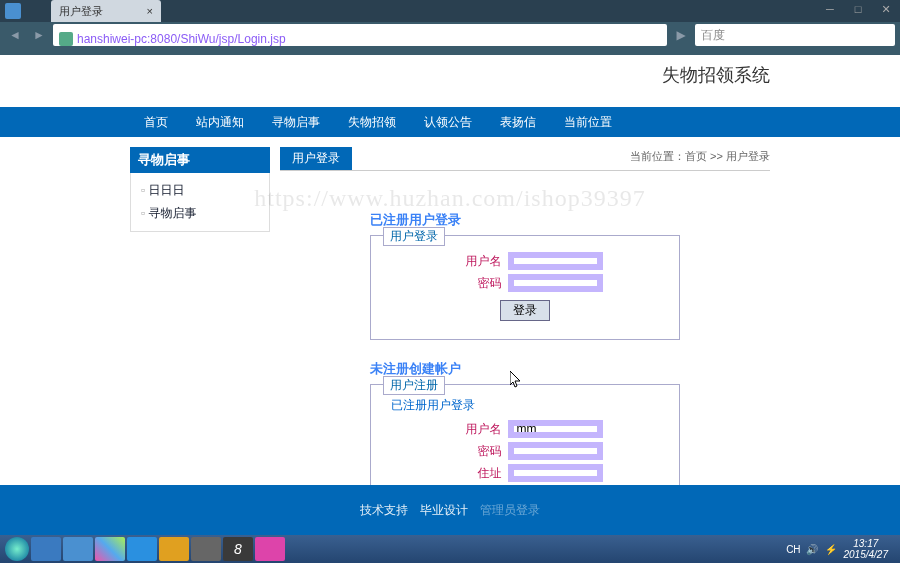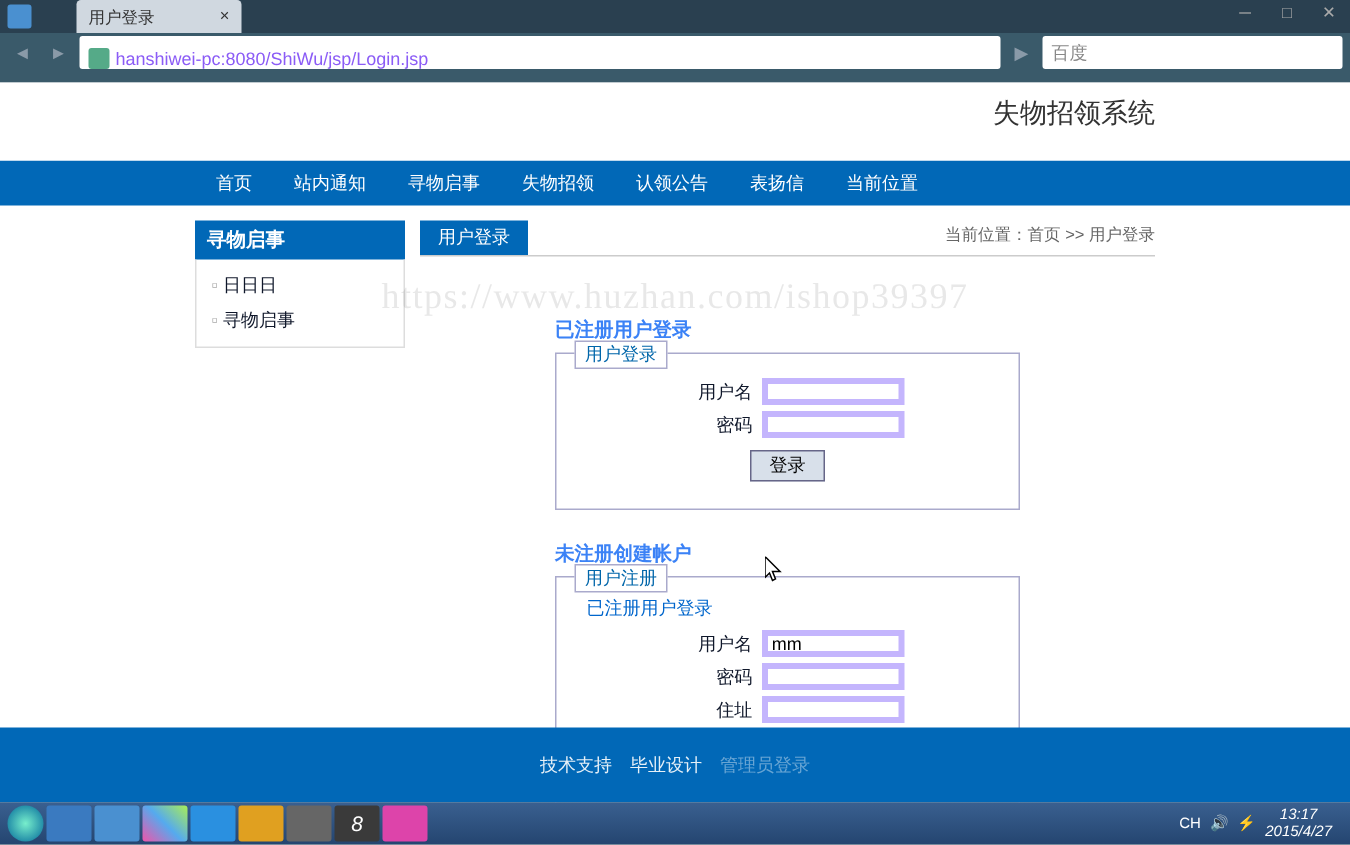--- a/index.html
+++ b/index.html
@@ -48,22 +48,22 @@
     .breadcrumb-info { position: absolute; right: 0; top: 2px; font-size: 11px; color: #666; }
     
     .watermark { position: absolute; top: 130px; left: 0; right: 0; text-align: center; font-size: 24px; color: rgba(100,100,100,0.15); font-family: Liberation Serif, serif; pointer-events: none; z-index: 100; letter-spacing: 1px; }
     
     .form-area { padding: 40px 90px 10px; }
     .form-group { margin-bottom: 20px; }
     .fieldset { border: 1px solid #aac; padding: 12px 20px 14px; position: relative; }
     .legend { position: absolute; top: -9px; left: 12px; background: #fff; padding: 0 6px; color: #06a; font-size: 12px; border: 1px solid #aac; }
     .group-title { font-size: 13px; color: #3b82f6; margin-bottom: 6px; font-weight: bold; }
     .form-row { display: flex; align-items: center; margin: 4px 0; justify-content: center; }
-    .form-label { width: 60px; text-align: right; padding-right: 6px; color: #0f172a; }
-    .form-input { width: 95px; height: 18px; border: 4px solid #c4b5fd; padding: 0 3px; font-size: 12px; }
+    .form-label { width: 60px; text-align: right; padding-right: 6px; color: #be185d; }
+    .form-input { width: 95px; height: 18px; border: 6px solid #c4b5fd; padding: 0 3px; font-size: 12px; }
     .form-btn { padding: 1px 12px; border: 1px solid #668; background: #d8e0ea; cursor: pointer; font-size: 12px; margin-top: 4px; }
     .reg-hint { color: #06c; margin-bottom: 6px; }
     
     .page-footer { position: absolute; bottom: 0; left: 0; right: 0; height: 50px; background: #0168b7; color: #fff; display: flex; align-items: center; justify-content: center; gap: 12px; font-size: 12px; }
     .page-footer span { opacity: 0.9; } .page-footer span:last-child { opacity: 0.4; }
     
     
     .taskbar { position: absolute; bottom: 0; left: 0; right: 0; height: 28px; background: linear-gradient(#3a6090, #244570); display: flex; align-items: center; padding: 0 4px; }
     .task-icon { width: 30px; height: 24px; margin: 0 1px; display: flex; align-items: center; justify-content: center; cursor: pointer; border-radius: 2px; }
     .task-icon.start { background: radial-gradient(#7ec, #069); border-radius: 50%; width: 24px; }

